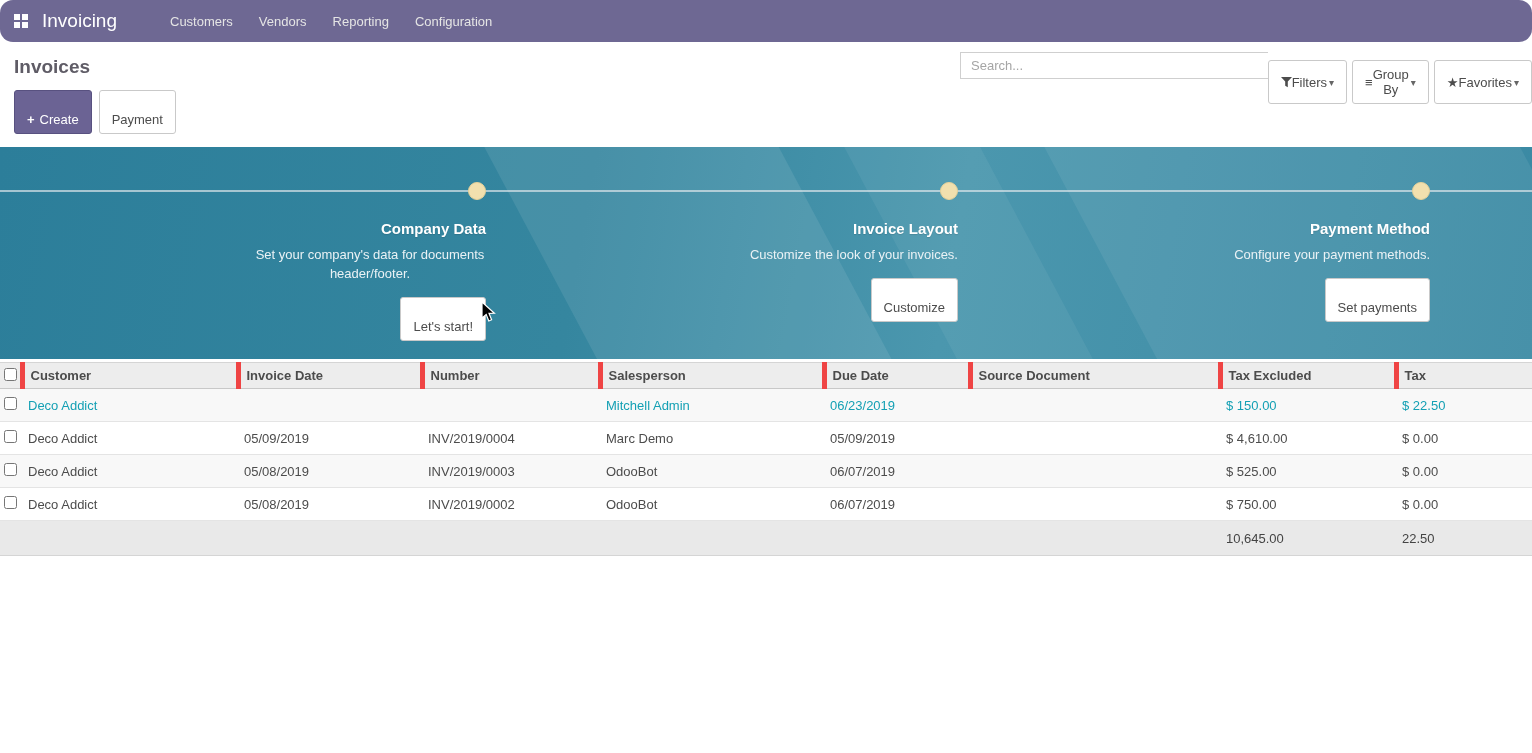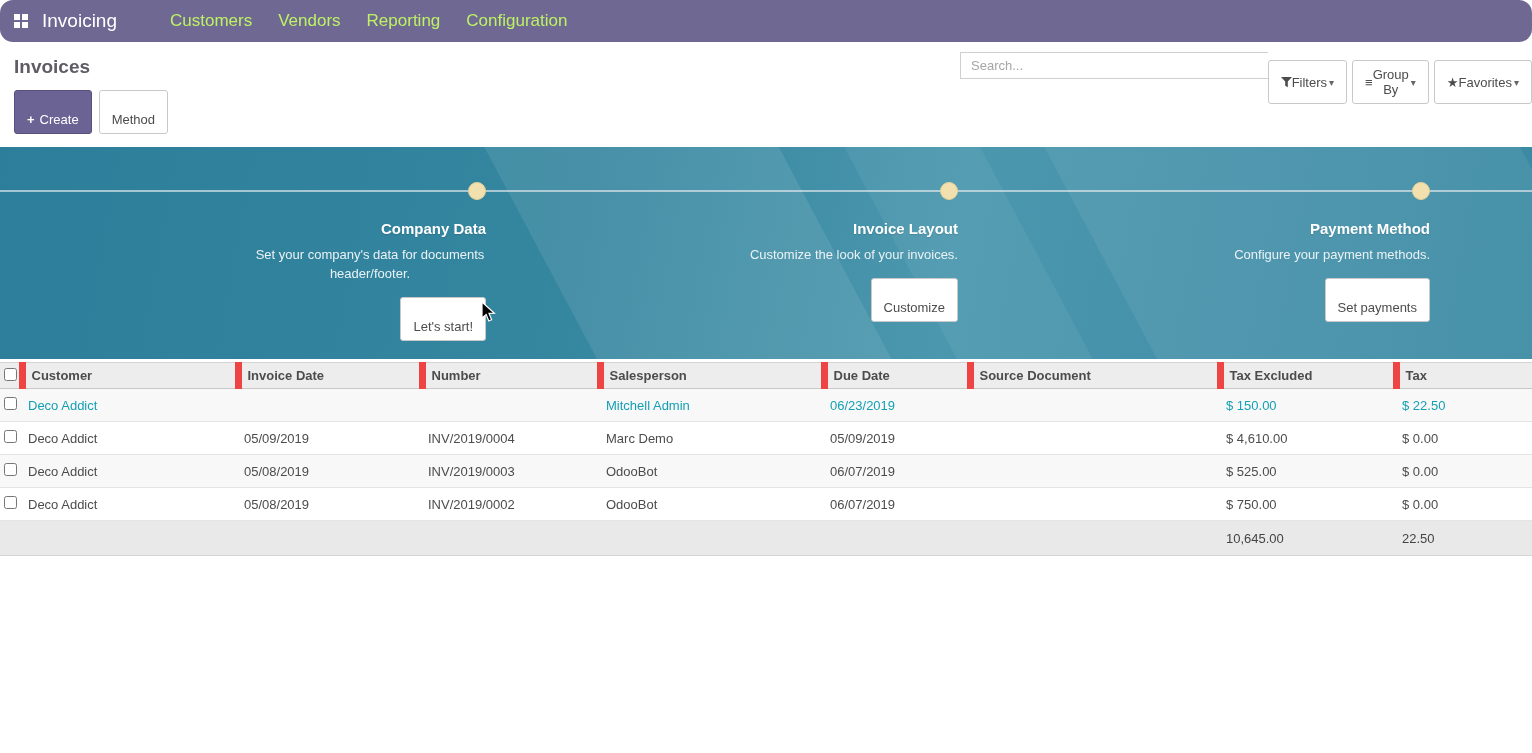--- a/index.html
+++ b/index.html
@@ -25,22 +25,22 @@
   .apps-toggle {
     width: 42px; height: 42px;
     display: flex; align-items: center; justify-content: center;
     cursor: pointer;
   }
   .grid-icon { display: grid; grid-template-columns: 6px 6px; grid-gap: 2px; }
   .grid-icon span { width: 6px; height: 6px; background: #ffffff; display: block; }
   .app-name { font-size: 19px; font-weight: 400; margin-right: 40px; cursor: pointer; }
   .nav-menu { display: flex; height: 100%; }
   .nav-menu a {
-    color: #bef264; text-decoration: none; padding: 0 13px;
-    display: flex; align-items: center; font-size: 17px; cursor: pointer;
+    color: #e5e5e5; text-decoration: none; padding: 0 13px;
+    display: flex; align-items: center; font-size: 13px; cursor: pointer;
   }
 
   
   .control-panel { display: flex; justify-content: space-between; padding: 10px 0 11px 14px; }
   .cp-left { }
   .page-title { font-size: 19px; font-weight: 700; color: #5f5c66; margin: 4px 0 12px 0; }
   .cp-buttons { display: flex; gap: 7px; }
   button { font-family: "Liberation Sans", sans-serif; font-size: 13px; cursor: pointer; }
   .btn { border: 1px solid #c9c9c9; background: #ffffff; color: #4c4c4c;
          border-radius: 3px; padding: 21px 12px; height: 29px; }
@@ -84,21 +84,21 @@
 
   
   .cursor { position: absolute; left: 481px; top: 301px; z-index: 50; pointer-events: none; }
 
   
   table { width: 1532px; border-collapse: collapse; table-layout: fixed; margin-top: 3px; }
   thead th {
     background: #ededed;
     border-top: 1px solid #d5d5d5;
     border-bottom: 1px solid #c8c8c8;
-    border-left: 7px solid #ef4444;
+    border-left: 5px solid #ef4444;
     font-weight: 700; text-align: left; height: 26px;
     padding: 0 6px; color: #4c4c4c; cursor: pointer;
   }
   thead th:first-child { border-left: none; }
   tbody td { height: 33px; padding: 0 6px; border-bottom: 1px solid #e4e4e4; cursor: pointer; }
   tbody tr:nth-child(odd) { background: #f8f8f8; }
   tbody tr:nth-child(even) { background: #ffffff; }
   .num { text-align: left; }
   th.tax-col, td.tax-col { padding-right: 50px; }
   tr.draft td { color: #14a0b4; }
@@ -130,21 +130,21 @@
   </div>
 </nav>
 
 <div class="control-panel">
   <div class="cp-left">
     <h1 class="page-title">Invoices</h1>
     <div class="cp-buttons">
       <button class="btn btn-primary">
         <span class="plus">+</span><span>Create</span>
       </button>
-      <button class="btn">Method</button>
+      <button class="btn">Payment</button>
     </div>
   </div>
   <div class="cp-right">
     <input class="search-input" type="text" placeholder="Search..." style="">
     <div class="filter-row">
       <button class="btn dd-btn">
         <svg class="funnel-svg" viewBox="0 0 11 11">
           <path d="M0,0 H11 L6.8,4.6 V10.2 L4.2,8.8 V4.6 Z" fill="#4c4c4c"></path>
         </svg>
         <span>Filters</span>

